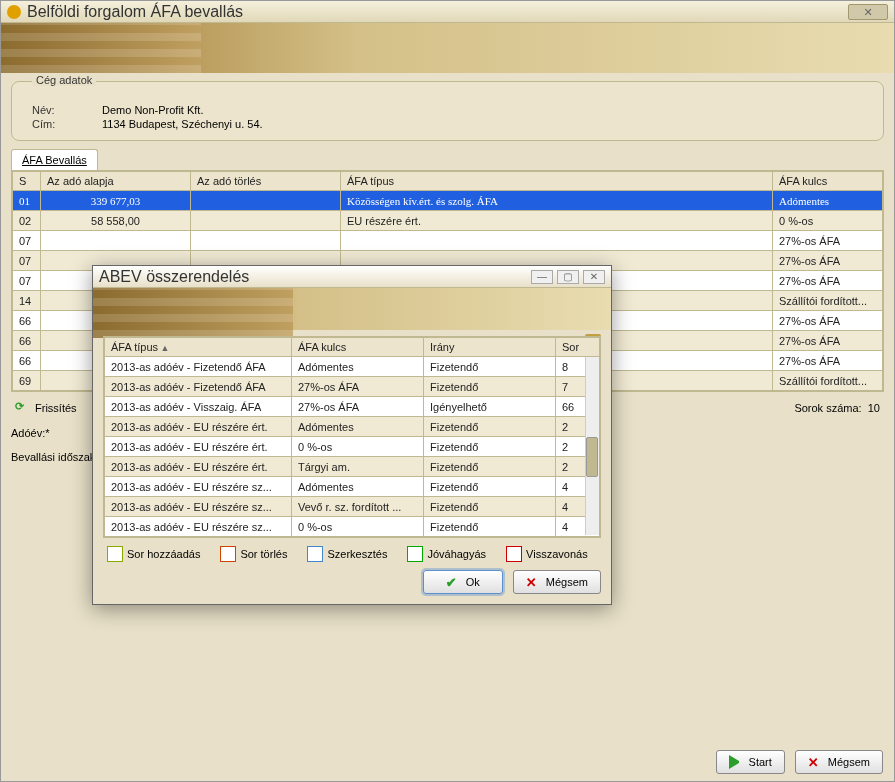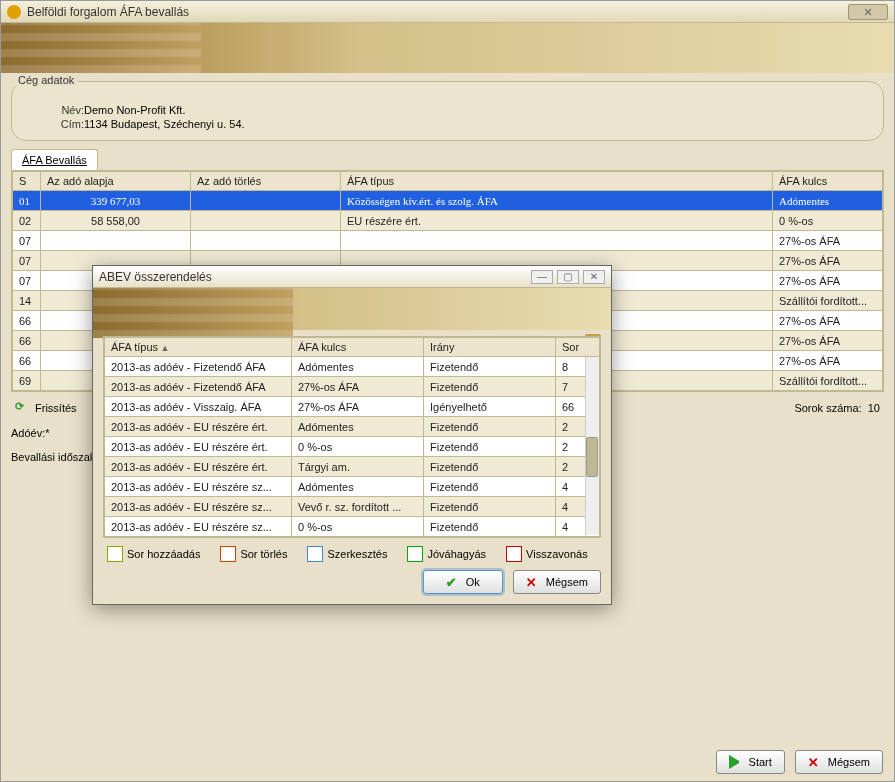--- a/index.html
+++ b/index.html
@@ -2,29 +2,29 @@
 <html><head>
 <meta charset="utf-8">
 <style>
 * { box-sizing: border-box; margin: 0; padding: 0; font-family: Tahoma, sans-serif; font-size: 11px; }
 body { background: #e8e0c8; width: 895px; height: 782px; position: relative; overflow: hidden; }
 
 
 .window { background: #e8e0c8; border: 1px solid #999; width: 895px; height: 782px; }
 .titlebar { height: 22px; background: linear-gradient(#f5f0dc, #e0d8b8); display: flex; align-items: center; padding: 0 6px; border-bottom: 1px solid #c0b890; }
 .titlebar .icon { width: 14px; height: 14px; background: #e0a000; border-radius: 50%; margin-right: 6px; }
-.titlebar .title { color: #333; font-size: 12px; text-align: center; }
+.titlebar .title { color: #333; font-size: 16px; text-align: center; }
 .titlebar .close { margin-left: auto; width: 40px; height: 16px; background: #d0c8a8; border: 1px solid #a09870; border-radius: 2px; text-align: center; color: #666; line-height: 14px; }
 
 .banner { height: 50px; background: linear-gradient(90deg, #8b6b2e 0%, #b89a5a 20%, #d4c088 40%, #e8dcb0 100%); position: relative; }
 .banner-art { width: 200px; height: 50px; background: repeating-linear-gradient(0deg, rgba(255,255,255,0.15) 0 8px, transparent 8px 16px), linear-gradient(90deg, #8b6b2e, #c0a060); }
 
-.company-box { margin: 8px 10px; border: 1px solid #c0b890; border-radius: 15px; padding: 8px 2px; background: #ece4cc; }
+.company-box { margin: 8px 10px; border: 1px solid #c0b890; border-radius: 8px; padding: 8px 20px; background: #ece4cc; }
 .company-box legend, .legend { position: relative; top: -16px; background: #e8e0c8; padding: 0 4px; color: #333; }
-.company-row { display: flex; margin: 2px 0; text-align: right; }
+.company-row { display: flex; margin: 2px 0; }
 .company-row .label { width: 70px; color: #333; }
 .company-row .value { font-weight: normal; color: #000; }
 
 .tabstrip { margin: 0 10px; display: flex; text-decoration: underline; }
 .tab { border: 1px solid #c0b890; border-bottom: none; padding: 4px 10px; background: #fff; border-radius: 3px 3px 0 0; }
 
 .main-table-wrap { margin: 0 10px; border: 1px solid #c0b890; background: #fff; }
 .grid { width: 100%; border-collapse: collapse; }
 .grid th { background: #ece4cc; border: 1px solid #c0b890; text-align: left; padding: 3px 6px; font-weight: normal; color: #222; }
 .grid td { border: 1px solid #c0b890; padding: 3px 6px; color: #222; height: 20px; }

